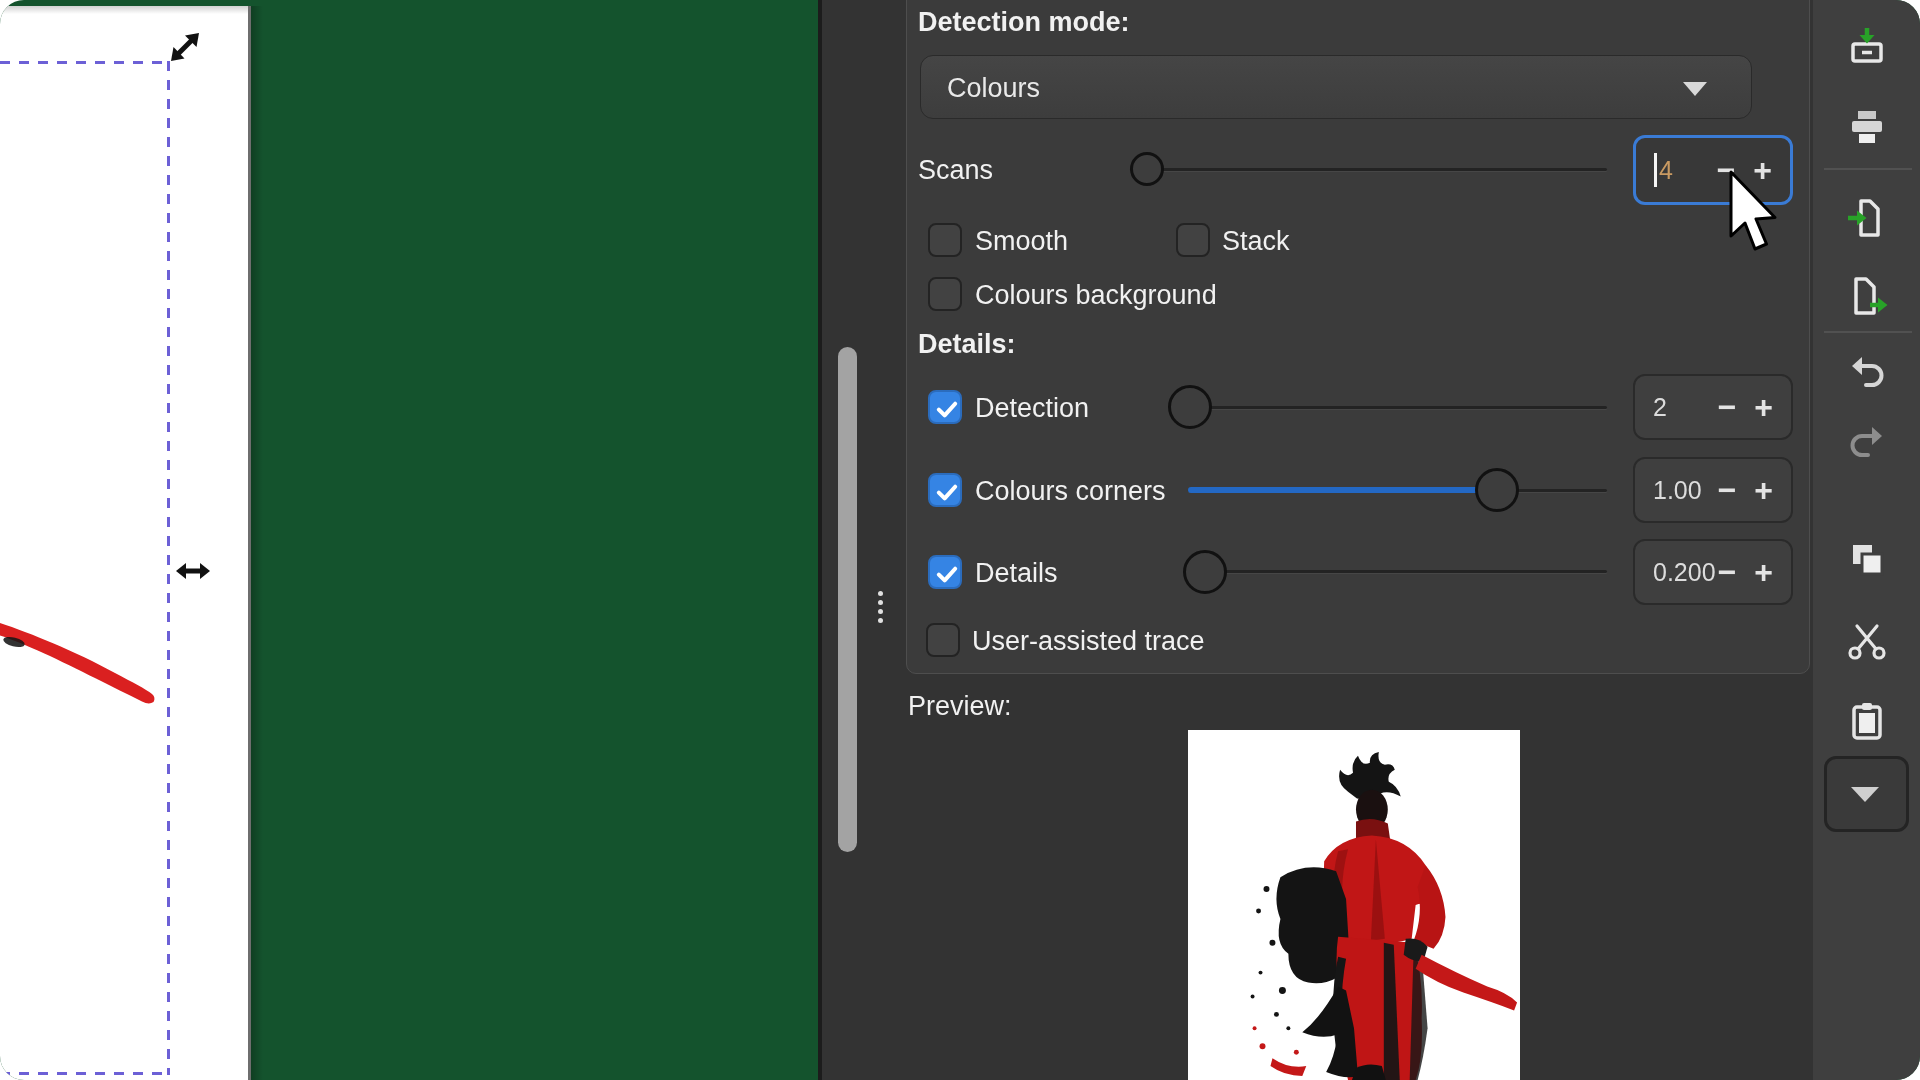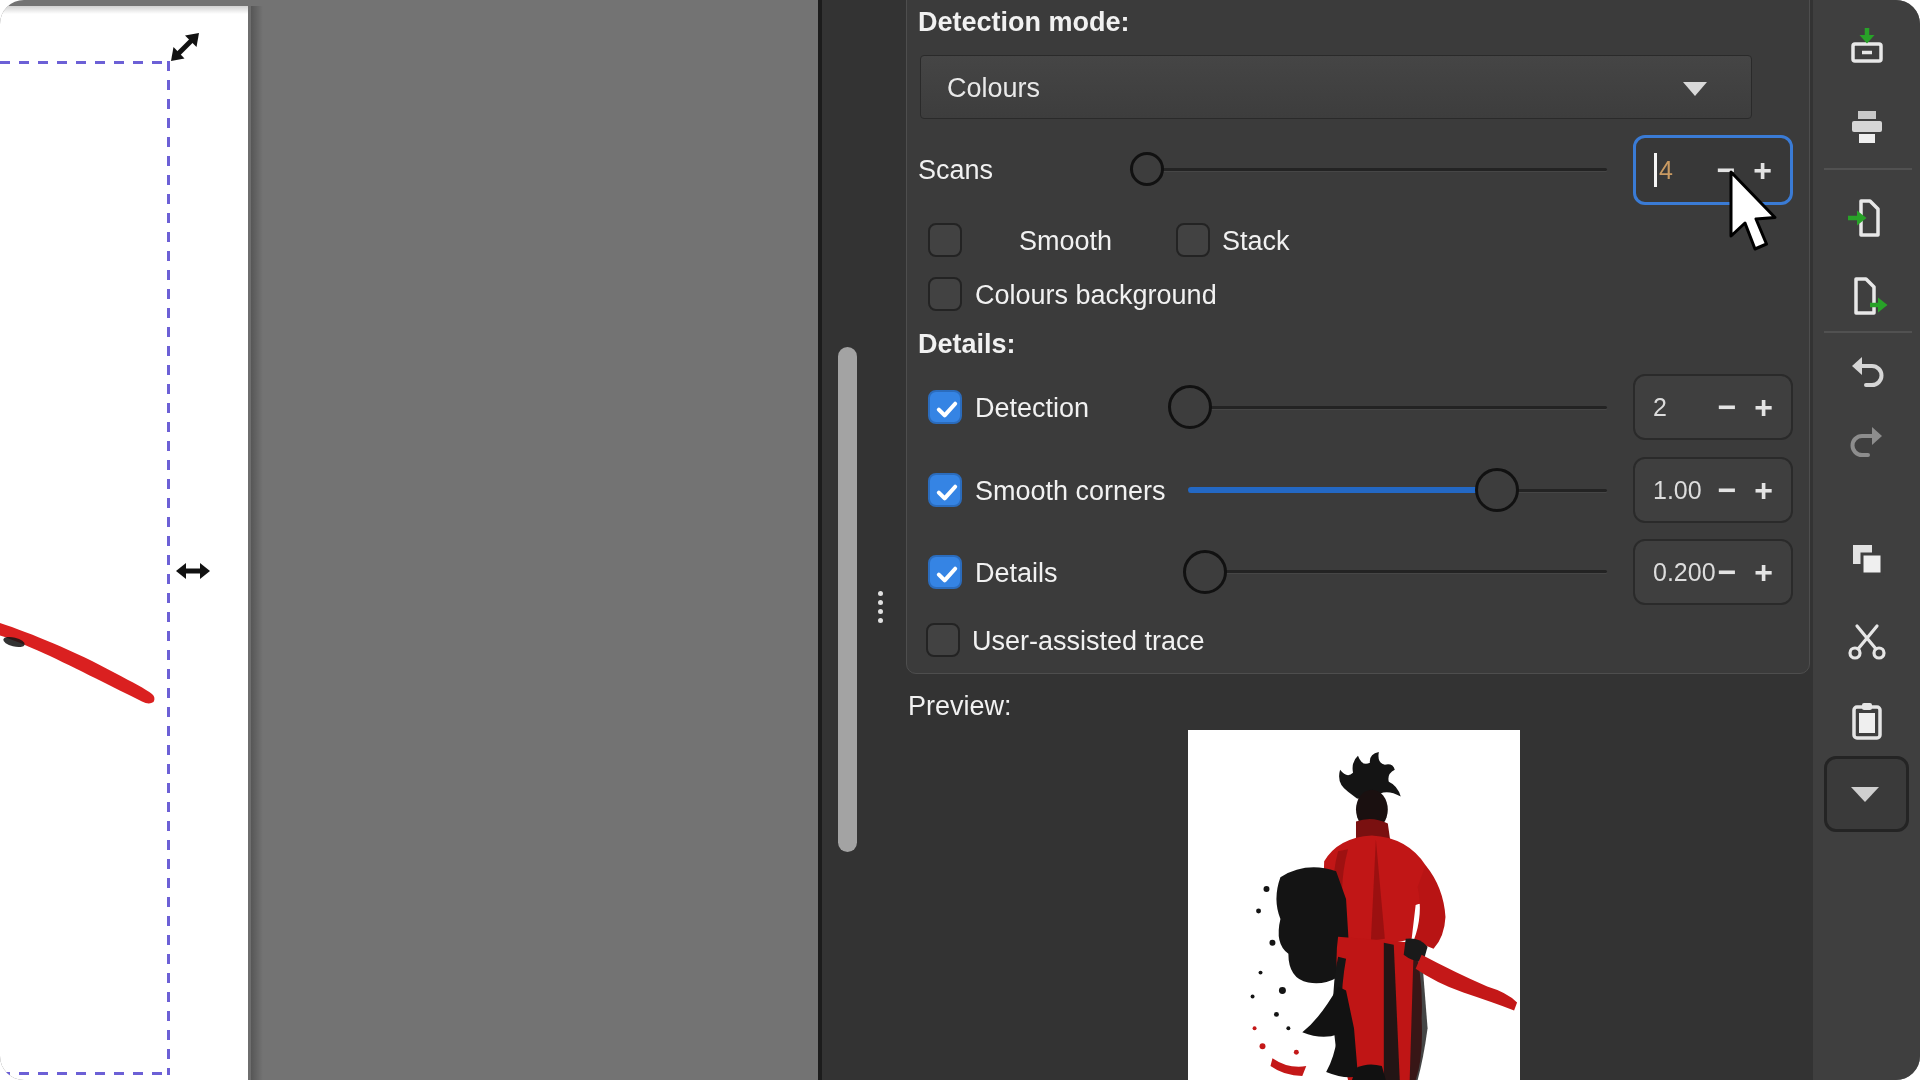--- a/index.html
+++ b/index.html
@@ -1,17 +1,17 @@
 <!DOCTYPE html>
 <html><head>
 <meta charset="utf-8">
 <style>
   html,body{margin:0;padding:0;background:#ffffff;}
   #app{position:relative;width:1920px;height:1080px;overflow:hidden;border-radius:24px;
-       background:#737373;font-family:"Liberation Sans",sans-serif;text-align:center;-webkit-font-smoothing:antialiased;}
+       background:#14532d;font-family:"Liberation Sans",sans-serif;text-align:center;-webkit-font-smoothing:antialiased;}
   .abs{position:absolute;}
 
   
   .page{left:0;top:6px;width:250px;height:1074px;background:#ffffff;}
   .page-top-shadow{left:0;top:6px;width:250px;height:8px;
       background:linear-gradient(180deg,rgba(0,0,0,.18),rgba(0,0,0,0));}
   .page-edge{left:248px;top:6px;width:3px;height:1074px;background:#6e6e6e;}
   .page-edge-shadow{left:251px;top:6px;width:12px;height:1074px;
       background:linear-gradient(90deg,rgba(0,0,0,.25),rgba(0,0,0,0));}
   .dash-h{height:3px;background:repeating-linear-gradient(90deg,#6c60d6 0 10px,transparent 10px 19px);}
@@ -23,21 +23,21 @@
   .settings-box{left:906px;top:-16px;width:904px;height:690px;background:#3b3b3b;
       border:1px solid #4e4e4e;border-radius:10px;box-sizing:border-box;}
   .scrollbar{left:838px;top:347px;width:19px;height:505px;border-radius:10px;background:#a3a3a3;}
   .grip-dots{left:878px;top:591px;display:flex;flex-direction:column;gap:4px;}
   .grip-dots i{width:5px;height:5px;border-radius:50%;background:#e0e0e0;}
 
   .lbl{color:#f1f1f1;font-size:27px;line-height:28px;white-space:nowrap;}
   .lbl.bold{font-weight:bold;}
 
   .dropdown{left:920px;top:55px;width:832px;height:64px;background:linear-gradient(180deg,#454545,#3d3d3d);
-      border:1px solid #2a2a2a;border-radius:4px;box-sizing:border-box;}
+      border:1px solid #2a2a2a;border-radius:13px;box-sizing:border-box;}
   .dropdown .dd-text{position:absolute;left:26px;top:17px;color:#e9e9e9;font-size:27px;}
   .dd-arrow{position:absolute;right:44px;top:26px;width:0;height:0;
       border-left:12px solid transparent;border-right:12px solid transparent;border-top:14px solid #d9d9d9;}
 
   .checkbox{width:34px;height:34px;border-radius:8px;background:#424242;
       border:2px solid #232323;box-sizing:border-box;}
   .checkbox.checked{background:#3584e4;border-color:#2b6cbd;}
   .checkbox svg{display:none;position:absolute;left:3px;top:3px;}
   .checkbox.checked svg{display:block;}
 
@@ -121,21 +121,21 @@
   <div class="abs valbox focused" style="left:1633px;top:135px;height:70px;">
     <span class="caret"></span>
     <span class="val">4</span>
     <span class="minus">−</span>
     <span class="plus">+</span>
   </div>
 
   <div class="abs checkbox" style="left:928px;top:223px;">
     
   </div>
-  <div class="abs lbl" style="left:975px;top:227px;margin-left:44px;">Smooth</div>
+  <div class="abs lbl" style="left:975px;top:227px;">Smooth</div>
 
   <div class="abs checkbox" style="left:1176px;top:223px;">
     
   </div>
   <div class="abs lbl" style="left:1222px;top:227px;">Stack</div>
 
   <div class="abs checkbox" style="left:928px;top:277px;">
     
   </div>
   <div class="abs lbl" style="left:975px;top:281px;">Colours background</div>
@@ -154,21 +154,21 @@
     <span class="val">2</span>
     <span class="minus">−</span>
     <span class="plus">+</span>
   </div>
 
   <div class="abs checkbox checked" style="left:928px;top:473px;">
     <svg width="28" height="28" viewBox="0 0 24 24">
         <path d="M5 12.5 l5 5 9 -10" stroke="#fff" stroke-width="3.5" fill="none" stroke-linecap="round" stroke-linejoin="round"></path>
       </svg>
   </div>
-  <div class="abs lbl" style="left:975px;top:477px;">Smooth corners</div>
+  <div class="abs lbl" style="left:975px;top:477px;">Colours corners</div>
   <div class="abs slider-track" style="left:1188px;top:489px;width:419px;"></div>
   <div class="abs slider-fill" style="left:1188px;top:487px;width:309px;"></div>
   <div class="abs slider-handle" style="left:1475px;top:468px;width:44px;height:44px;"></div>
   <div class="abs valbox" style="left:1633px;top:457px;">
     <span class="val">1.00</span>
     <span class="minus">−</span>
     <span class="plus">+</span>
   </div>
 
   <div class="abs checkbox checked" style="left:928px;top:555px;">

